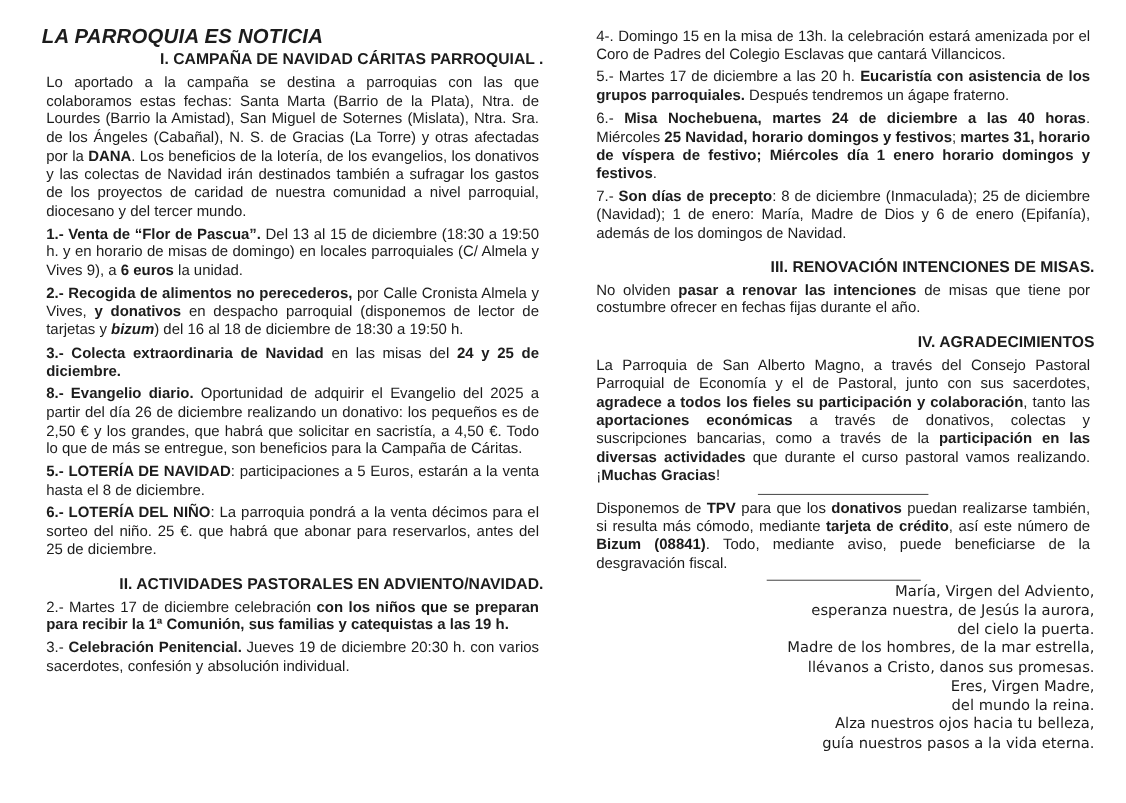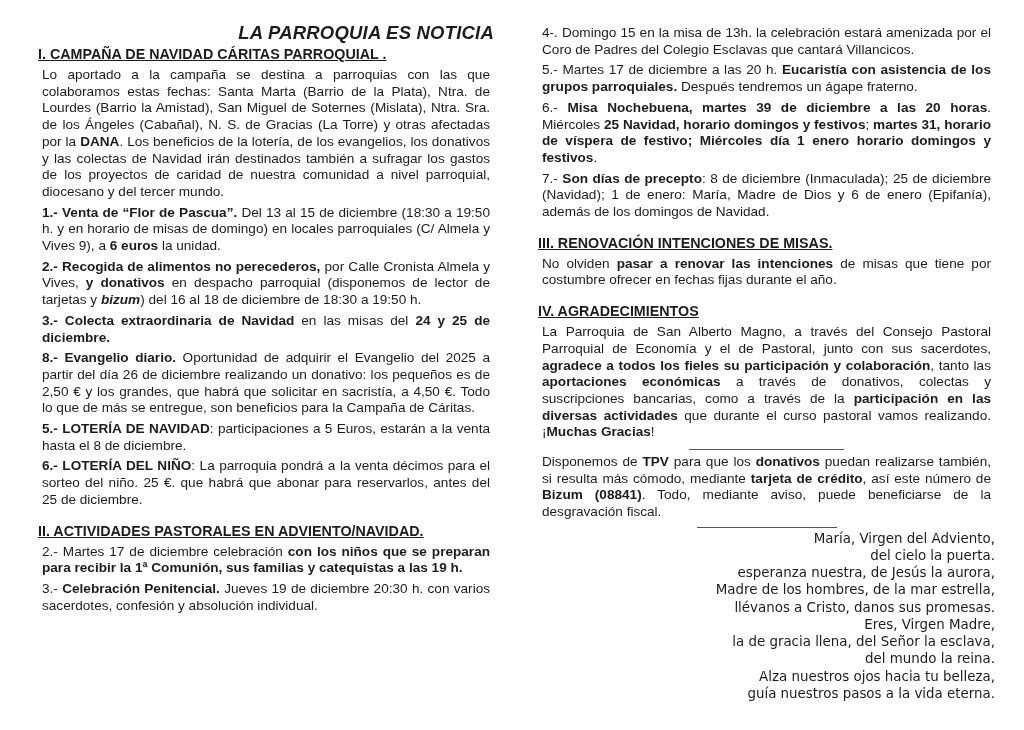--- a/index.html
+++ b/index.html
@@ -1,21 +1,21 @@
 <!DOCTYPE html>
 <html><head>
 <meta charset="utf-8">
 <style>
   html, body { margin:0; padding:0; background:#ffffff; }
   body { width:1024px; height:730px; overflow:hidden; position:relative; color:#1c1c1c; }
   .col { position:absolute; top:0; font-family:"Liberation Sans", sans-serif; font-size:13.6px; line-height:16.7px; text-align:justify; }
   .col.left { left:38px; width:456px; top:22px; }
   .col.right { left:538px; width:457px; top:21px; }
-  .title { text-align:right; font-style:italic; font-weight:bold; font-size:18.5px; line-height:22px; margin:0 0 2px 0; letter-spacing:0.2px; }
-  .h { text-align:left; font-weight:bold; text-decoration:underline; font-size:14.3px; line-height:17px; margin:0; }
+  .title { text-align:left; font-style:italic; font-weight:bold; font-size:18.5px; line-height:22px; margin:0 0 2px 0; letter-spacing:0.2px; }
+  .h { text-align:right; font-weight:bold; font-size:14.3px; line-height:17px; margin:0; }
   p { margin:4px; }
   .gap { height:10px; }
   b { font-weight:bold; }
   .rule { width:155px; height:0; border-top:1px solid #555; margin:8px auto 2px auto; }
   .rule.short { width:140px; margin:6px auto 0 auto; }
   .poem { text-align:right; font-family:"DejaVu Sans", sans-serif; font-size:13.4px; line-height:17.2px; margin-top:2px; }
   .poem div { white-space:nowrap; }
 </style>
 </head>
 <body>
@@ -32,36 +32,35 @@
   <p><b>6.- LOTERÍA DEL NIÑO</b><span>: La parroquia pondrá a la venta décimos para el sorteo del niño. 25 €. que habrá que abonar para reservarlos, antes del 25 de diciembre.</span></p>
   <div class="gap"></div>
   <div class="h">II. ACTIVIDADES PASTORALES EN ADVIENTO/NAVIDAD.</div>
   <p><span>2.- Martes 17 de diciembre celebración </span><b>con los niños que se preparan para recibir la 1ª Comunión, sus familias y catequistas a las 19 h.</b></p>
   <p><span>3.- </span><b>Celebración Penitencial.</b><span> Jueves 19 de diciembre 20:30 h. con varios sacerdotes, confesión y  absolución individual.</span></p>
 </div>
 
 <div class="col right">
   <p><span>4-. Domingo 15 en la misa de 13h. la celebración estará amenizada por el Coro de Padres del Colegio Esclavas que cantará Villancicos.</span></p>
   <p><span>5.- Martes 17 de diciembre a las 20 h. </span><b>Eucaristía con asistencia de los grupos parroquiales.</b><span> Después tendremos un ágape fraterno.</span></p>
-  <p><span>6.- </span><b>Misa Nochebuena, martes 39 de diciembre a las 20 horas</b><span>. Miércoles </span><b>25 Navidad, horario domingos y festivos</b><span>; </span><b>martes 31, horario de víspera de festivo; Miércoles día 1 enero horario domingos y festivos</b><span>.</span></p>
+  <p><span>6.- </span><b>Misa Nochebuena, martes 24 de diciembre a las 40 horas</b><span>. Miércoles </span><b>25 Navidad, horario domingos y festivos</b><span>; </span><b>martes 31, horario de víspera de festivo; Miércoles día 1 enero horario domingos y festivos</b><span>.</span></p>
   <p><span>7.- </span><b>Son días de precepto</b><span>: 8 de diciembre (Inmaculada); 25 de diciembre (Navidad); 1 de enero: María, Madre de Dios y 6 de enero (Epifanía), además de los domingos de Navidad.</span></p>
   <div class="gap"></div>
   <div class="h">III. RENOVACIÓN INTENCIONES DE MISAS.</div>
   <p><span>No olviden </span><b>pasar a renovar las intenciones</b><span> de misas que tiene por costumbre ofrecer en fechas fijas durante el año.</span></p>
   <div class="gap"></div>
   <div class="h">IV. AGRADECIMIENTOS</div>
   <p><span>La Parroquia de San Alberto Magno, a través del Consejo Pastoral Parroquial de Economía y el de Pastoral, junto con sus sacerdotes, </span><b>agradece a todos los fieles su participación y colaboración</b><span>, tanto las </span><b>aportaciones económicas</b><span> a través de donativos, colectas y suscripciones bancarias, como a través de la </span><b>participación en las diversas actividades</b><span> que durante el curso pastoral vamos realizando. ¡</span><b>Muchas Gracias</b><span>!</span></p>
   <div class="rule"></div>
   <p><span>Disponemos de </span><b>TPV</b><span> para que los </span><b>donativos</b><span> puedan realizarse también, si resulta más cómodo, mediante </span><b>tarjeta de crédito</b><span>, así este número de </span><b>Bizum (08841)</b><span>. Todo, mediante aviso, puede beneficiarse de la desgravación fiscal.</span></p>
   <div class="rule short"></div>
   <div class="poem">
     <div>María, Virgen del Adviento,</div>
+    <div>esperanza nuestra, de Jesús la aurora,</div>
     <div>del cielo la puerta.</div>
-    <div>esperanza nuestra, de Jesús la aurora,</div>
     <div>Madre de los hombres, de la mar estrella,</div>
     <div>llévanos a Cristo, danos sus promesas.</div>
     <div>Eres, Virgen Madre,</div>
-    <div>la de gracia llena, del Señor la esclava,</div>
     <div>del mundo la reina.</div>
     <div>Alza nuestros ojos hacia tu belleza,</div>
     <div>guía nuestros pasos a la vida eterna.</div>
   </div>
 </div>
 
 </body></html>

